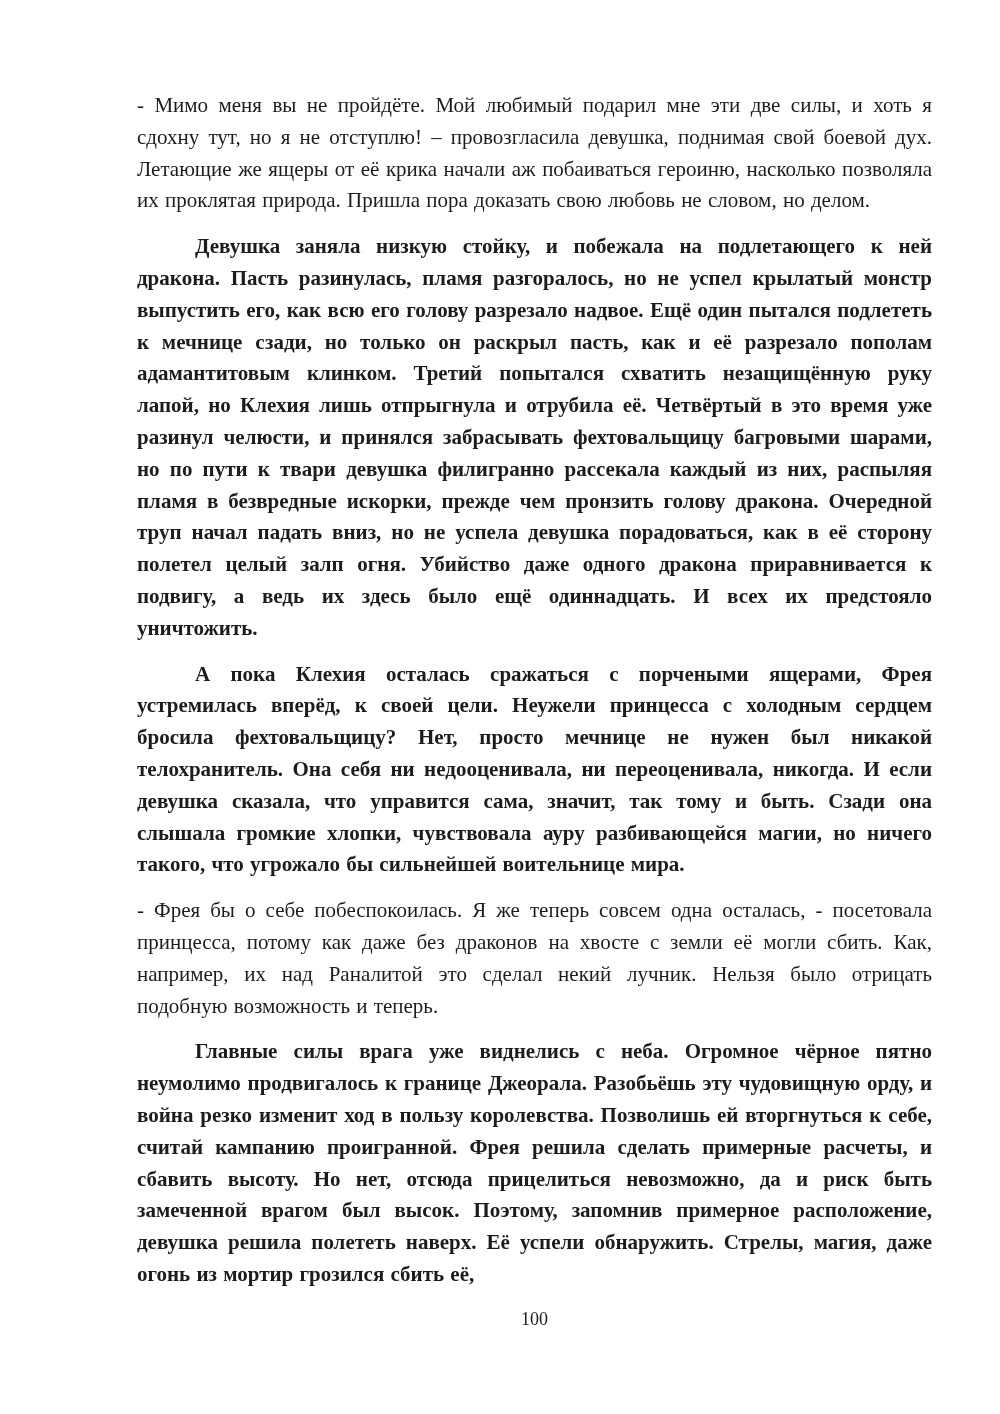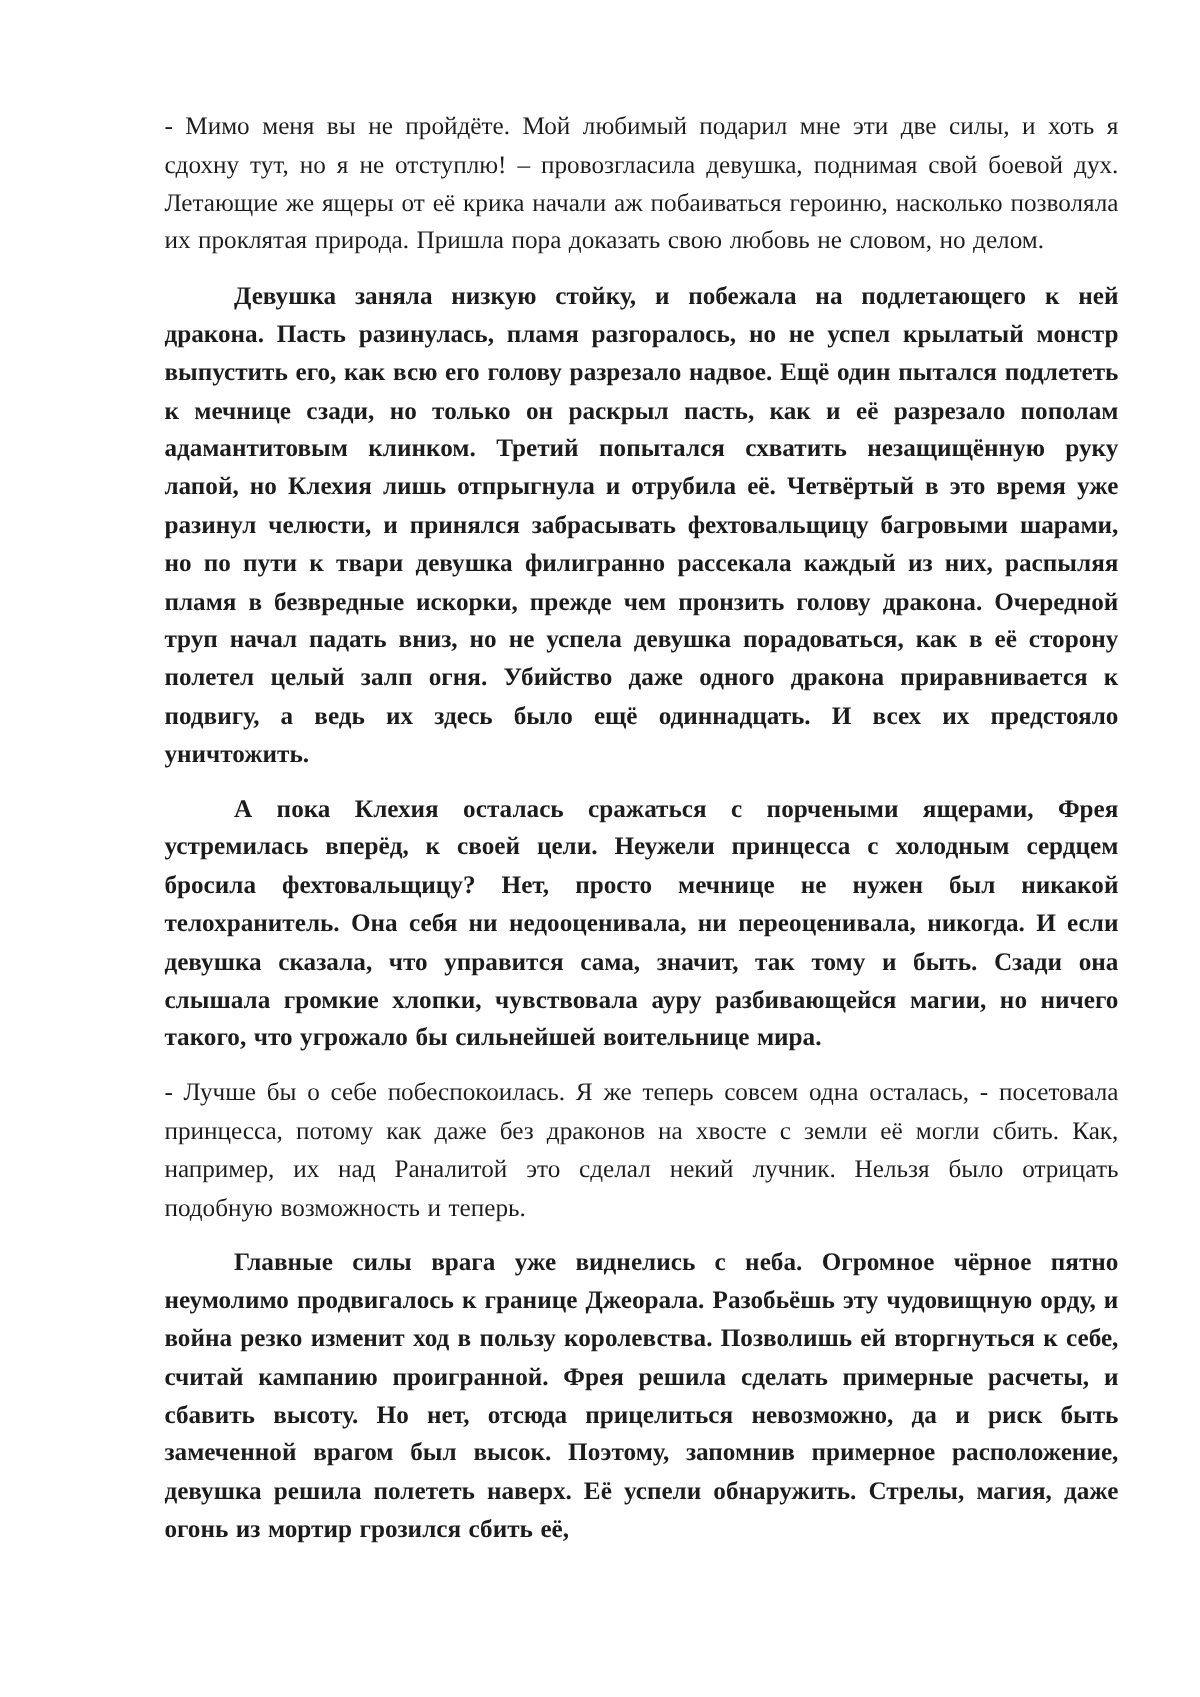--- a/index.html
+++ b/index.html
@@ -54,16 +54,17 @@
   }
 </style>
 </head>
 <body>
 
 <div class="page">
   <div class="text-block">
     <p class="para flush">- Мимо меня вы не пройдёте. Мой любимый подарил мне эти две силы, и хоть я сдохну тут, но я не отступлю! – провозгласила девушка, поднимая свой боевой дух. Летающие же ящеры от её крика начали аж побаиваться героиню, насколько позволяла их проклятая природа. Пришла пора доказать свою любовь не словом, но делом.</p>
     <p class="para indent">Девушка заняла низкую стойку, и побежала на подлетающего к ней дракона. Пасть разинулась, пламя разгоралось, но не успел крылатый монстр выпустить его, как всю его голову разрезало надвое. Ещё один пытался подлететь к мечнице сзади, но только он раскрыл пасть, как и её разрезало пополам адамантитовым клинком. Третий попытался схватить незащищённую руку лапой, но Клехия лишь отпрыгнула и отрубила её. Четвёртый в это время уже разинул челюсти, и принялся забрасывать фехтовальщицу багровыми шарами, но по пути к твари девушка филигранно рассекала каждый из них, распыляя пламя в безвредные искорки, прежде чем пронзить голову дракона. Очередной труп начал падать вниз, но не успела девушка порадоваться, как в её сторону полетел целый залп огня. Убийство даже одного дракона приравнивается к подвигу, а ведь их здесь было ещё одиннадцать. И всех их предстояло уничтожить.</p>
     <p class="para indent">А пока Клехия осталась сражаться с порчеными ящерами, Фрея устремилась вперёд, к своей цели. Неужели принцесса с холодным сердцем бросила фехтовальщицу? Нет, просто мечнице не нужен был никакой телохранитель. Она себя ни недооценивала, ни переоценивала, никогда. И если девушка сказала, что управится сама, значит, так тому и быть. Сзади она слышала громкие хлопки, чувствовала ауру разбивающейся магии, но ничего такого, что угрожало бы сильнейшей воительнице мира.</p>
-    <p class="para flush">- Лучше бы о себе побеспокоилась. Я же теперь совсем одна осталась, - посетовала принцесса, потому как даже без драконов на хвосте с земли её могли сбить. Как, например, их над Раналитой это сделал некий лучник. Нельзя было отрицать подобную возможность и теперь.</p>
+    <p class="para flush">- Фрея бы о себе побеспокоилась. Я же теперь совсем одна осталась, - посетовала принцесса, потому как даже без драконов на хвосте с земли её могли сбить. Как, например, их над Раналитой это сделал некий лучник. Нельзя было отрицать подобную возможность и теперь.</p>
     <p class="para indent">Главные силы врага уже виднелись с неба. Огромное чёрное пятно неумолимо продвигалось к границе Джеорала. Разобьёшь эту чудовищную орду, и война резко изменит ход в пользу королевства. Позволишь ей вторгнуться к себе, считай кампанию проигранной. Фрея решила сделать примерные расчеты, и сбавить высоту. Но нет, отсюда прицелиться невозможно, да и риск быть замеченной врагом был высок. Поэтому, запомнив примерное расположение, девушка решила полететь наверх. Её успели обнаружить. Стрелы, магия, даже огонь из мортир грозился сбить её,</p>
   </div>
+  <div class="page-number">100</div>
 </div>
 
 </body></html>

